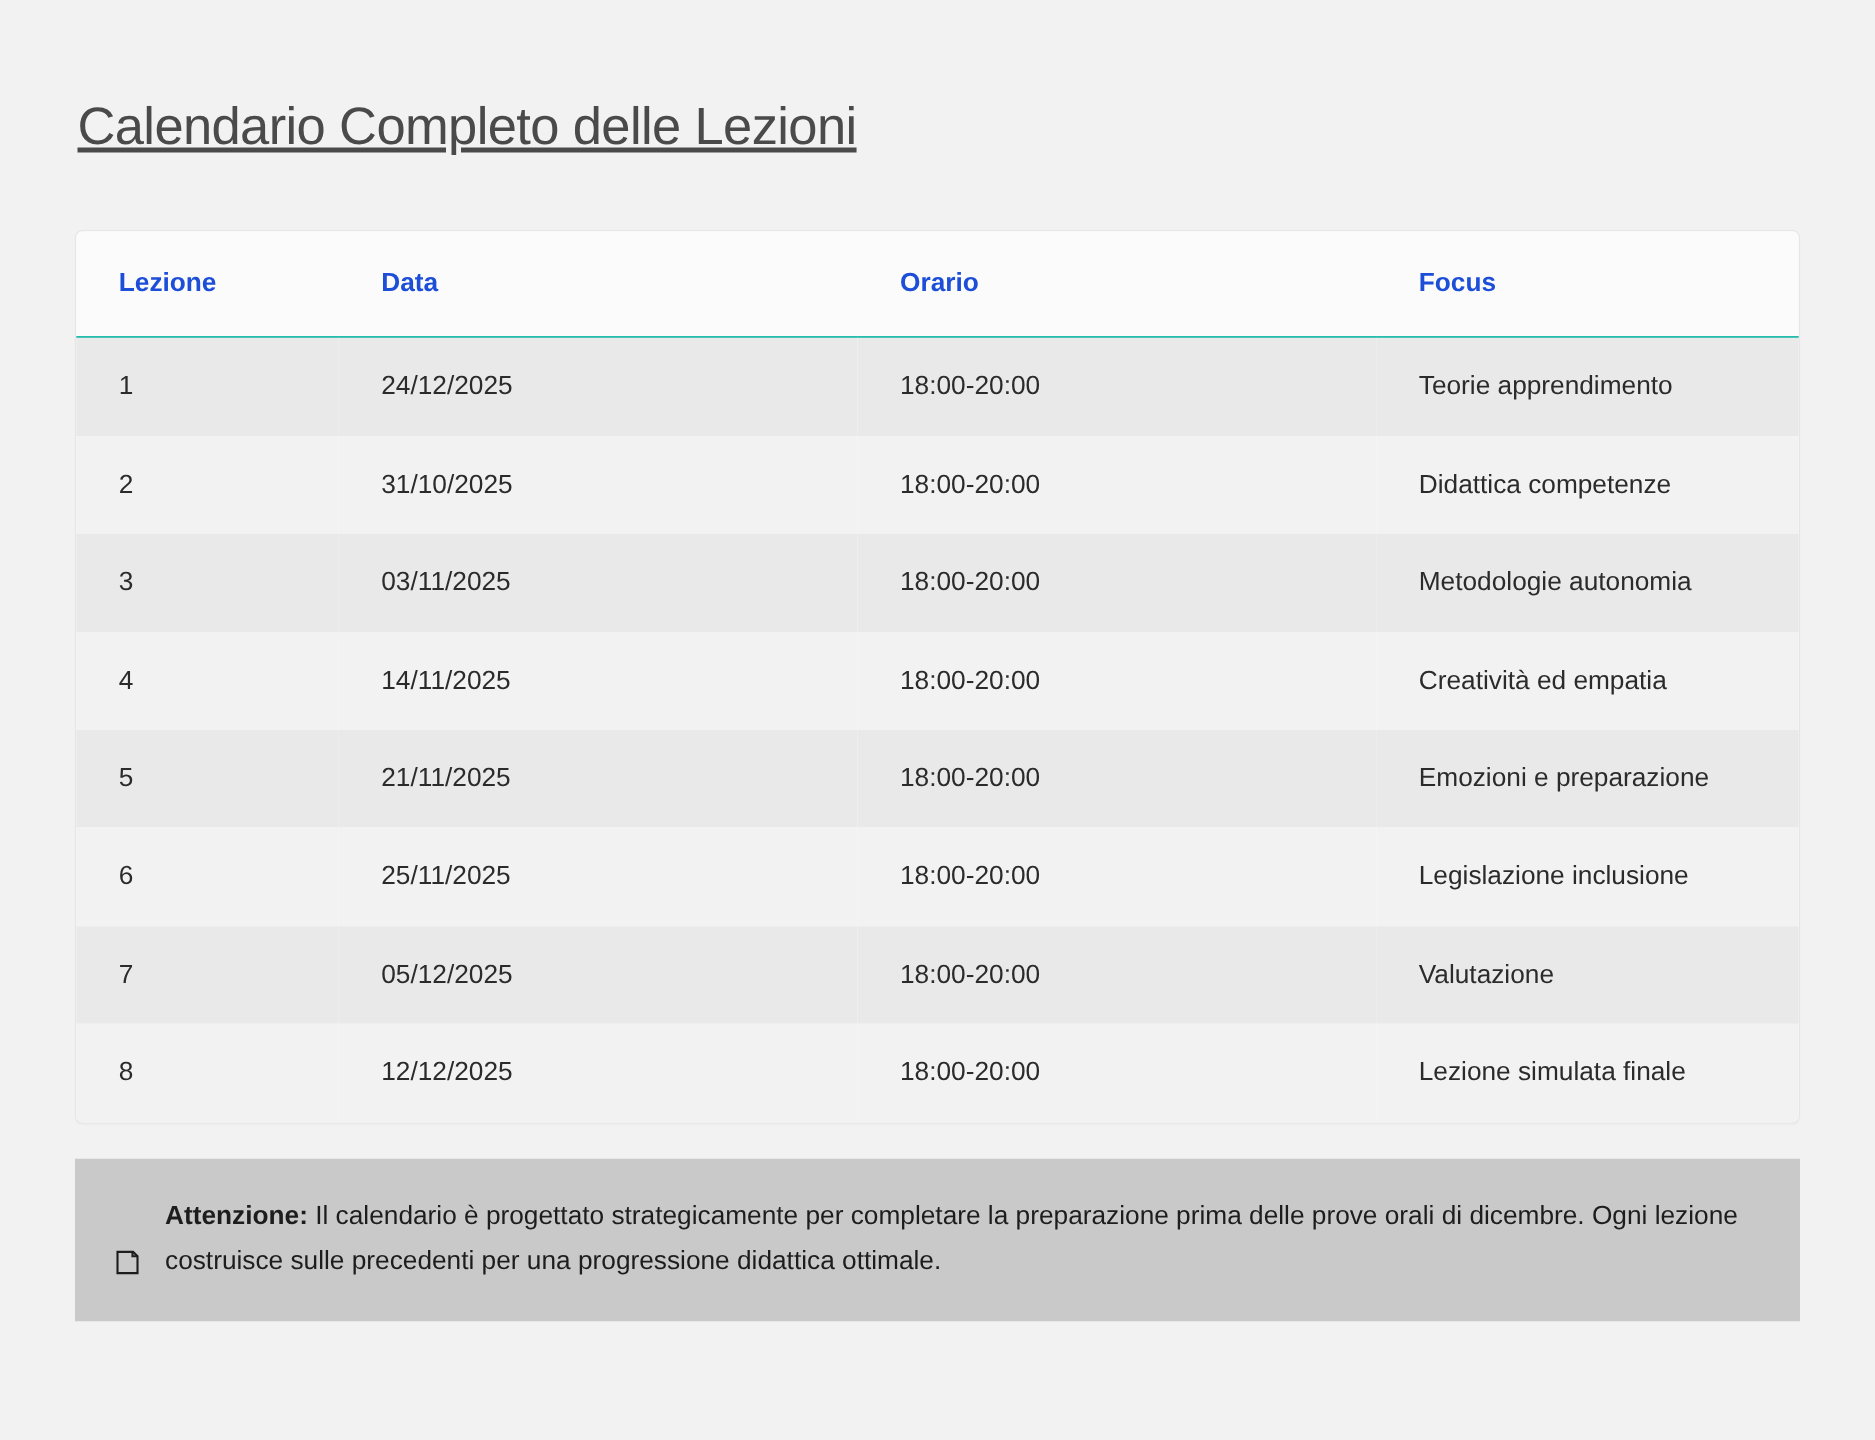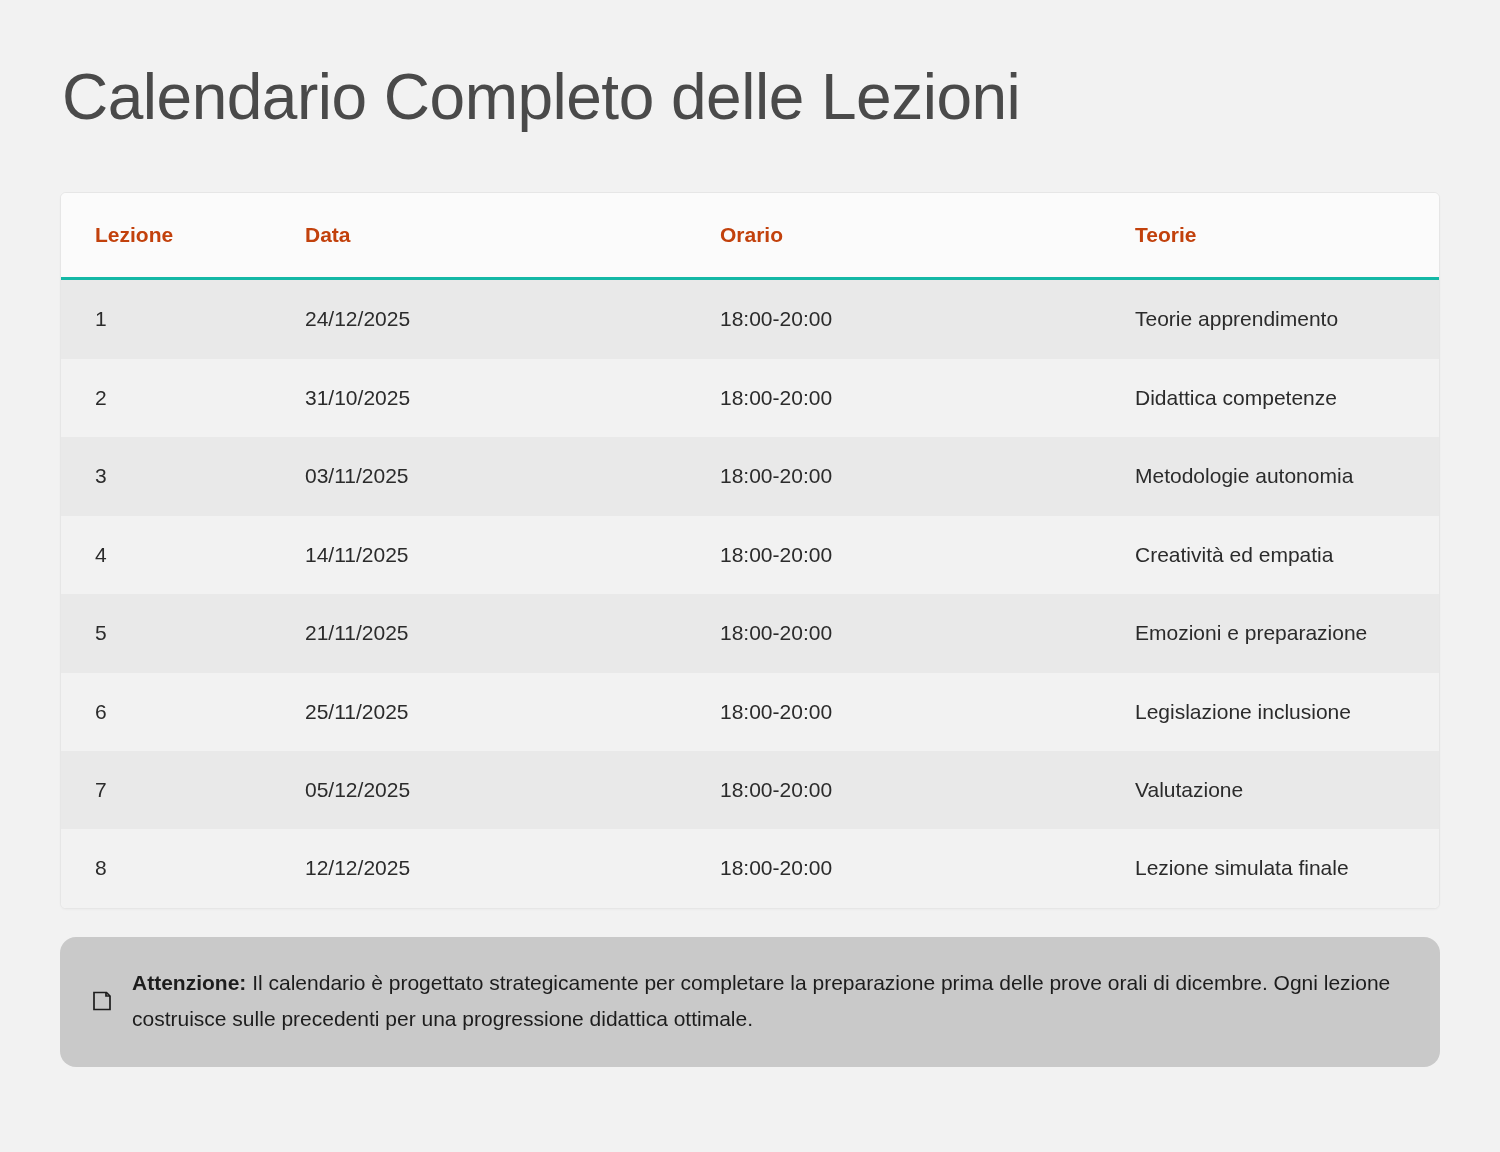--- a/index.html
+++ b/index.html
@@ -15,47 +15,48 @@
     overflow: hidden;
   }
   .page {
     width: 1500px;
     height: 1152px;
     box-sizing: border-box;
     padding: 62px 60px 0 60px;
     position: relative;
   }
   .page-title {
-    font-size: 64px;
+    font-size: 42px;
     font-weight: 400;
     color: #4a4a4a;
     letter-spacing: -0.5px;
-    margin: 0 0 60px 2px;
+    margin: 16px 0 60px 2px;
     line-height: 1.1;
+    text-decoration: underline;
   }
   .table-card {
     background: #fbfbfb;
     border: 1px solid #e6e6e6;
     border-radius: 6px;
     overflow: hidden;
     box-shadow: 0 1px 2px rgba(0,0,0,0.03);
   }
   table.schedule {
     width: 100%;
     border-collapse: collapse;
     table-layout: fixed;
   }
   table.schedule th {
     text-align: left;
     font-size: 21px;
     font-weight: bold;
-    color: #c2410c;
+    color: #1d4ed8;
     padding: 30px 0 30px 34px;
     background: #fbfbfb;
-    border-bottom: 3px solid #14b8a6;
+    border-bottom: 1px solid #14b8a6;
   }
   table.schedule td {
     font-size: 21px;
     font-weight: 400;
     color: #2b2b2b;
     padding: 24px 0 24px 34px;
     vertical-align: top;
     line-height: 1.45;
   }
   table.schedule tr.row-odd td {
@@ -69,24 +70,24 @@
   col.c-orario  { width: 415px; }
   col.c-focus   { width: auto; }
 
   .cell-wrap {
     max-width: 300px;
   }
 
   .note-box {
     margin-top: 28px;
     background: #c9c9c9;
-    border-radius: 16px;
+    border-radius: 0;
     padding: 28px 34px 30px 30px;
     display: flex;
-    align-items: center;
+    align-items: flex-end;
     gap: 18px;
   }
   .note-icon {
     flex: 0 0 auto;
     margin-top: 4px;
   }
   .note-text {
     font-size: 21px;
     line-height: 1.72;
     color: #1d1d1d;
@@ -108,21 +109,21 @@
         <col class="c-lezione">
         <col class="c-data">
         <col class="c-orario">
         <col class="c-focus">
       </colgroup>
       <thead>
         <tr>
           <th>Lezione</th>
           <th>Data</th>
           <th>Orario</th>
-          <th>Teorie</th>
+          <th>Focus</th>
         </tr>
       </thead>
       <tbody>
         <tr class="row-odd">
           <td>1</td>
           <td>24/12/2025</td>
           <td>18:00-20:00</td>
           <td>
               <div class="cell-wrap">Teorie apprendimento</div>
             </td>

